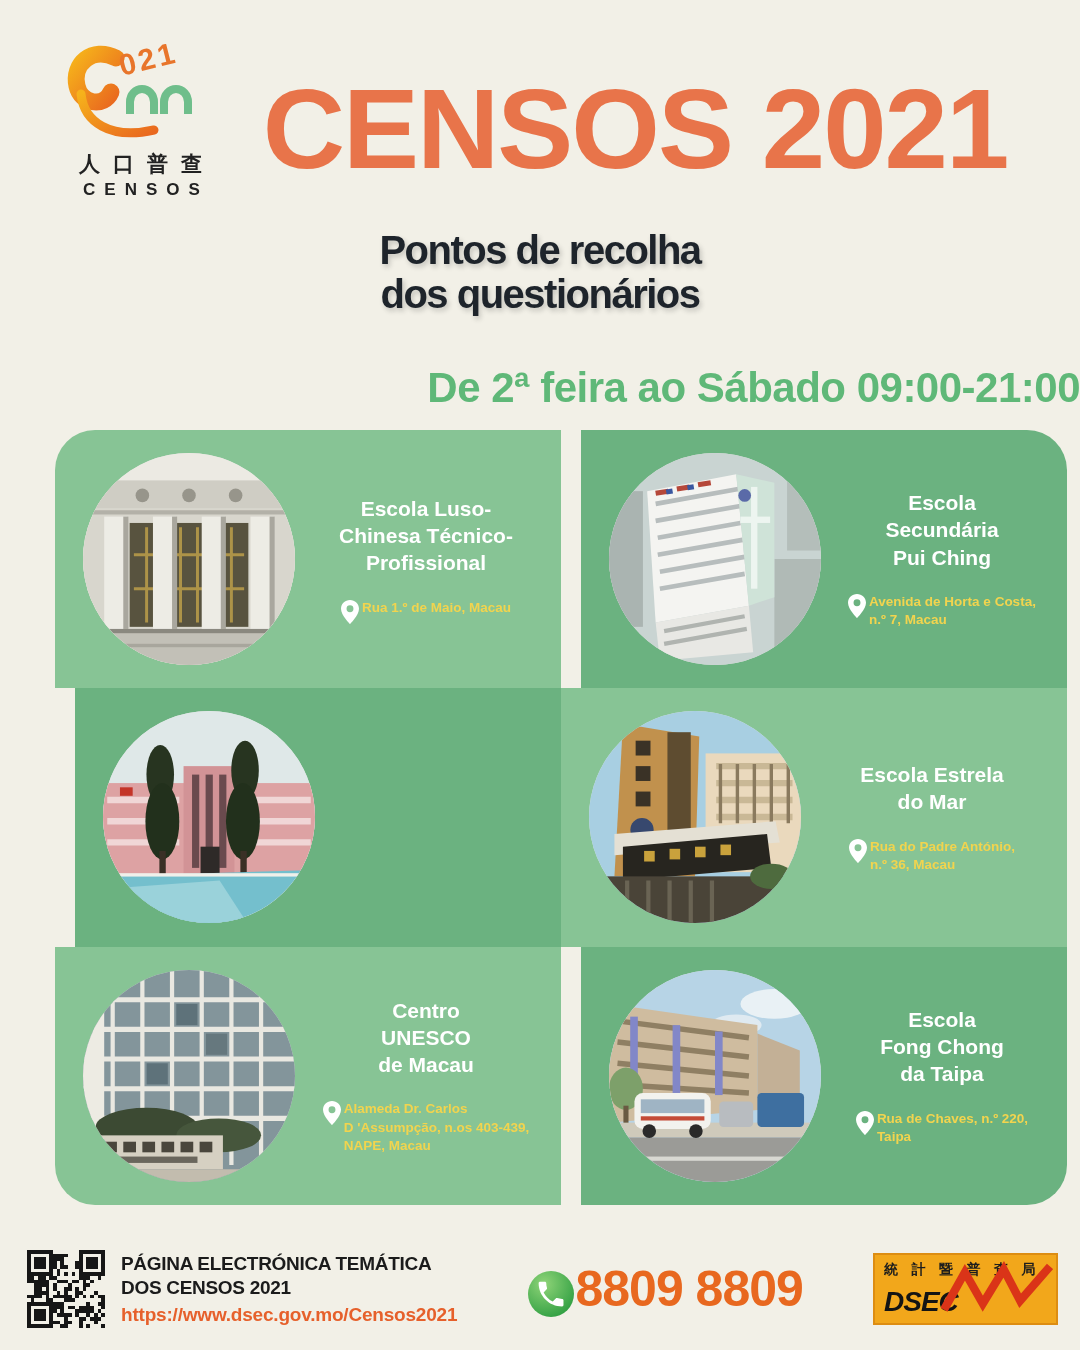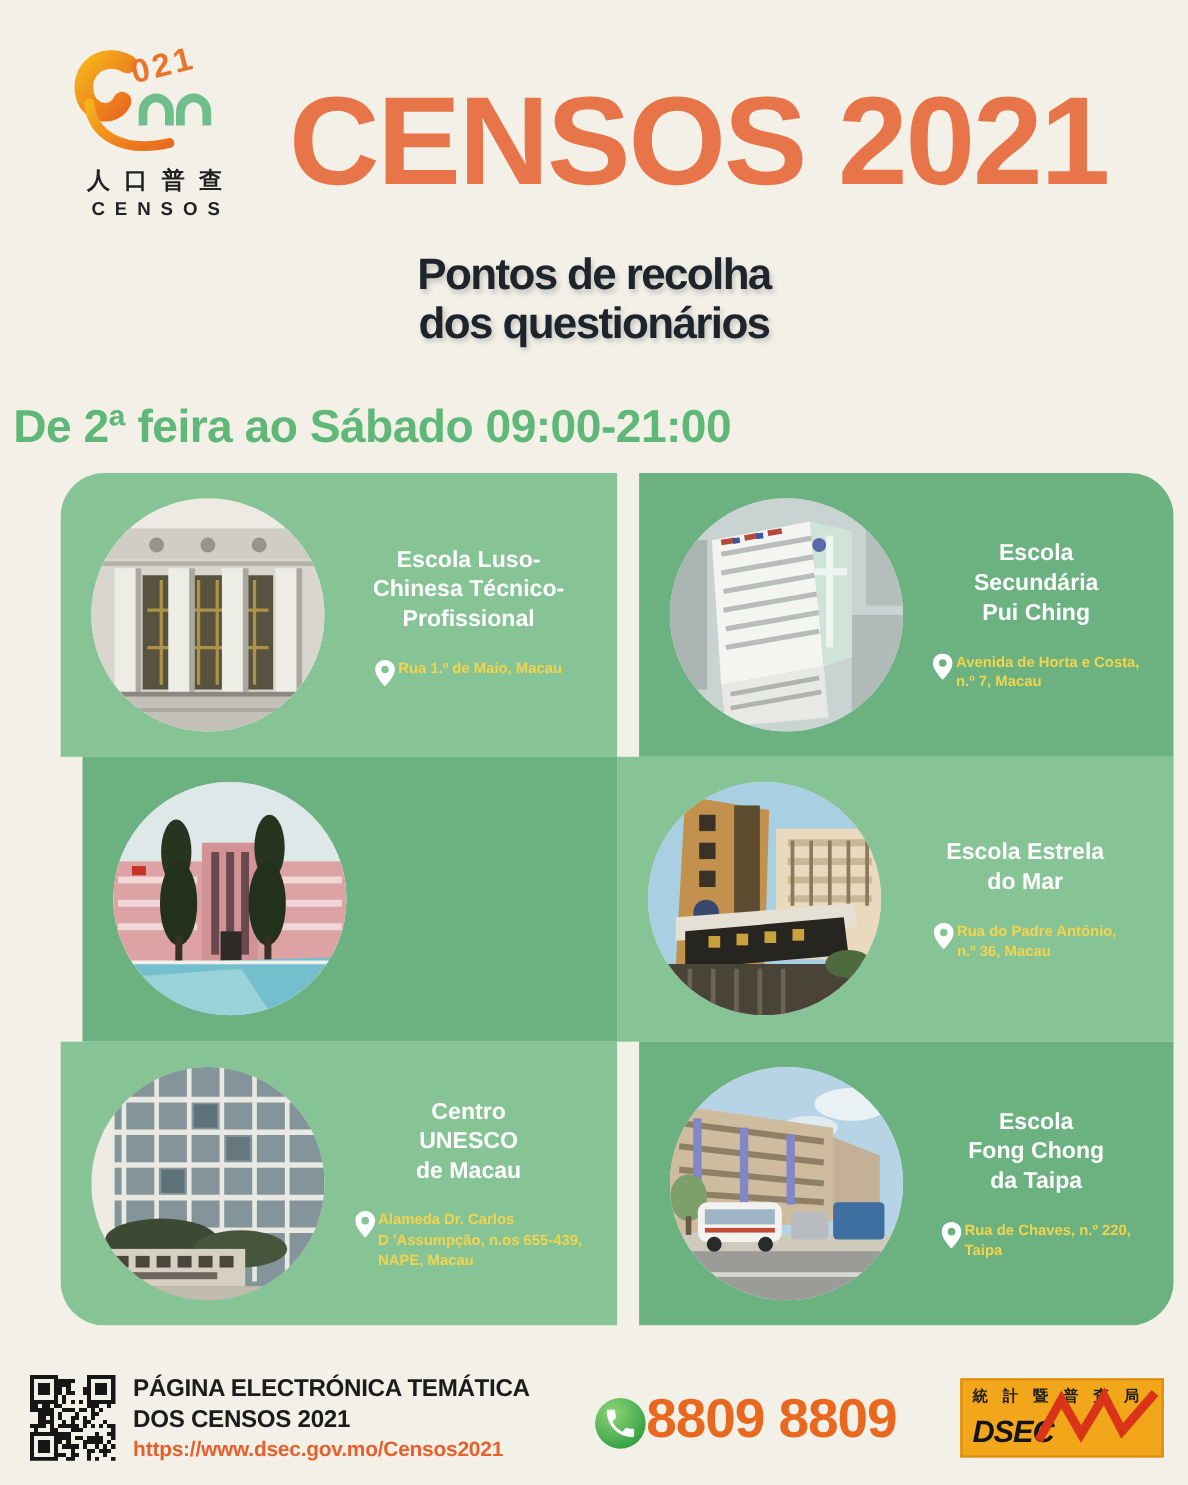--- a/index.html
+++ b/index.html
@@ -11,21 +11,21 @@
   .logo-mark{width:156px;height:104px;display:block;margin:0 auto;}
   .logo-cn{font-size:21px;font-weight:700;color:#222;letter-spacing:13px;margin:2px 0 2px 10px;white-space:nowrap;}
   .logo-en{font-size:17px;font-weight:700;color:#222;letter-spacing:9px;margin-left:8px;white-space:nowrap;}
   .main-title{position:absolute;left:215px;right:25px;top:72px;margin:0;text-align:center;
       font-size:114px;font-weight:700;letter-spacing:-2px;color:var(--title-orange,#E8744A);line-height:1;}
 
   
   .headline{position:absolute;left:0;right:0;top:228px;margin:0;text-align:center;white-space:pre-line;
       font-size:40px;line-height:1.1;font-weight:700;letter-spacing:-1.5px;color:var(--ink,#1E242B);
       text-shadow:2px 3px 5px rgba(40,40,40,.22);}
-  .schedule{position:absolute;left:12px;right:0;top:364px;margin:0;text-align:left;
+  .schedule{position:absolute;left:12px;right:0;top:364px;margin:0;text-align:right;
       font-size:42px;font-weight:700;letter-spacing:-.5px;color:var(--green-text,#5FB878);}
 
   
   .grid{position:absolute;left:55px;top:430px;width:1012px;height:775px;border-radius:40px;overflow:hidden;
       display:grid;grid-template-columns:1fr 1fr;grid-auto-rows:1fr;}
   .cell{display:flex;align-items:center;padding-left:28px;box-sizing:border-box;}
   .cell--light{background:var(--cell-light,#87C495);}
   .cell--dark{background:var(--cell-dark,#6BB280);margin-left:20px;}
   .photo{width:212px;height:212px;border-radius:50%;overflow:hidden;flex:none;background:#dfe4de;}
   .photo svg{width:100%;height:100%;display:block;}
@@ -36,21 +36,21 @@
   .pin{width:18px;height:24px;flex:none;margin-top:1px;}
   .addr-text{margin:0;font-size:13.5px;line-height:1.35;font-weight:700;color:var(--address-yellow,#F2D44E);
       text-align:left;white-space:pre-line;}
 
   
   .footer{position:absolute;left:27px;right:22px;top:1243px;height:92px;
       display:flex;justify-content:space-between;align-items:center;}
   .f-left{display:flex;align-items:center;gap:16px;}
   .qr{width:78px;height:78px;flex:none;}
   .qr svg{width:100%;height:100%;display:block;}
-  .site-l1,.site-l2{font-size:22px;font-weight:700;letter-spacing:-.3px;color:#1b1b1b;line-height:1.25;}
+  .site-l1,.site-l2{font-size:19px;font-weight:700;letter-spacing:-.3px;color:#1b1b1b;line-height:1.25;}
   .site-url{display:block;font-size:19px;font-weight:700;color:var(--link-orange,#E6602B);margin-top:5px;
       text-decoration:none;letter-spacing:-.2px;}
   .f-phone{display:flex;align-items:flex-end;}
   .phone-icon{width:48px;height:48px;flex:none;}
   .phone-num{font-size:50px;font-weight:700;letter-spacing:-1px;color:var(--number-orange,#E8681F);}
   .dsec{position:relative;width:185px;height:72px;box-sizing:border-box;flex:none;
       background:var(--dsec-amber,#F2A71B);border:2px solid #DD8D12;}
   .dsec-cn{position:absolute;left:9px;top:6px;font-size:14px;font-weight:700;color:#1d1d1d;
       letter-spacing:13.5px;white-space:nowrap;}
   .dsec-latin{position:absolute;left:9px;bottom:5px;font-size:28px;font-weight:700;font-style:italic;
@@ -246,21 +246,21 @@
       </div>
       <div class="info">
         <h3 class="loc-name">Centro
 UNESCO
 de Macau</h3>
         <div class="addr">
           <svg class="pin" viewBox="0 0 24 32" aria-hidden="true">
             <path fill-rule="evenodd" fill="#FFFFFF" d="M12 0C5.4 0 0 5.2 0 11.6 0 20.3 12 32 12 32s12-11.7 12-20.4C24 5.2 18.6 0 12 0zm0 16.2a4.6 4.6 0 1 1 0-9.2 4.6 4.6 0 0 1 0 9.2z"></path>
           </svg>
           <p class="addr-text">Alameda Dr. Carlos
-D 'Assumpção, n.os 655-439,
+D 'Assumpção, n.os 403-439,
 NAPE, Macau</p>
         </div>
       </div>
     </section>
 
     <section class="cell cell--dark">
       <div class="photo">
         <svg viewBox="0 0 100 100" preserveAspectRatio="xMidYMid slice" aria-hidden="true">
           <rect width="100" height="100" fill="#B7D4E6"></rect>
           <ellipse cx="78" cy="16" rx="16" ry="7" fill="#E9F1F5"></ellipse>

